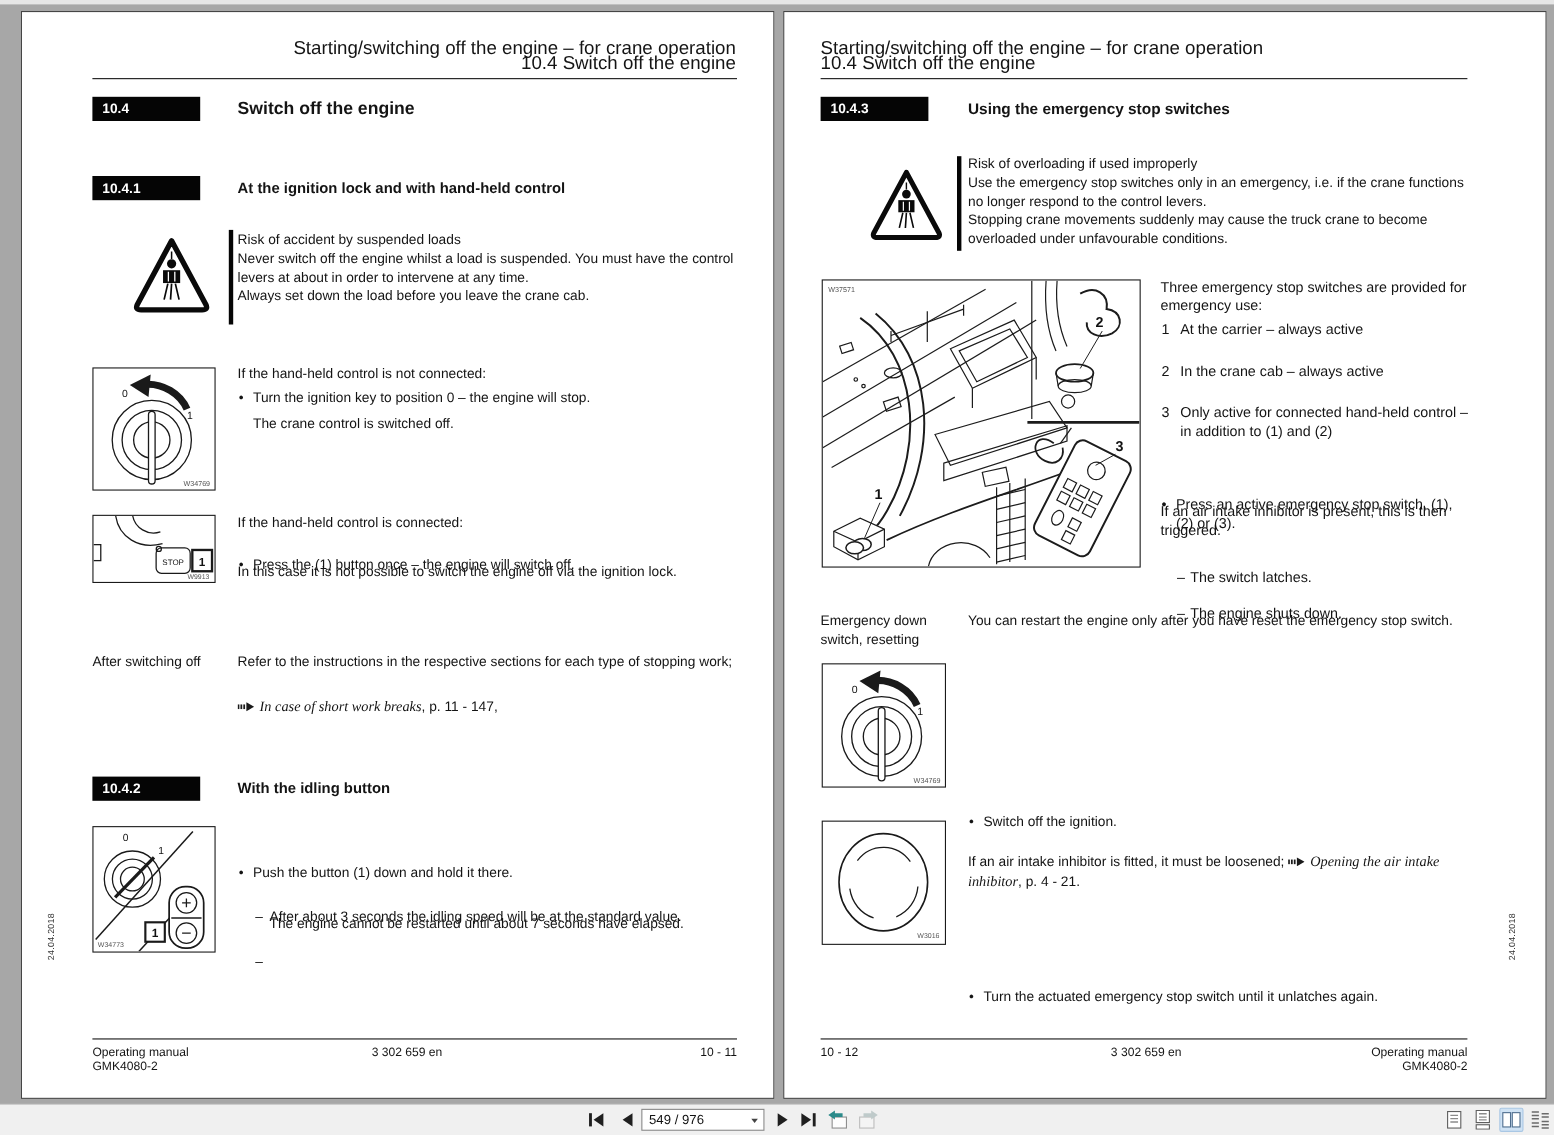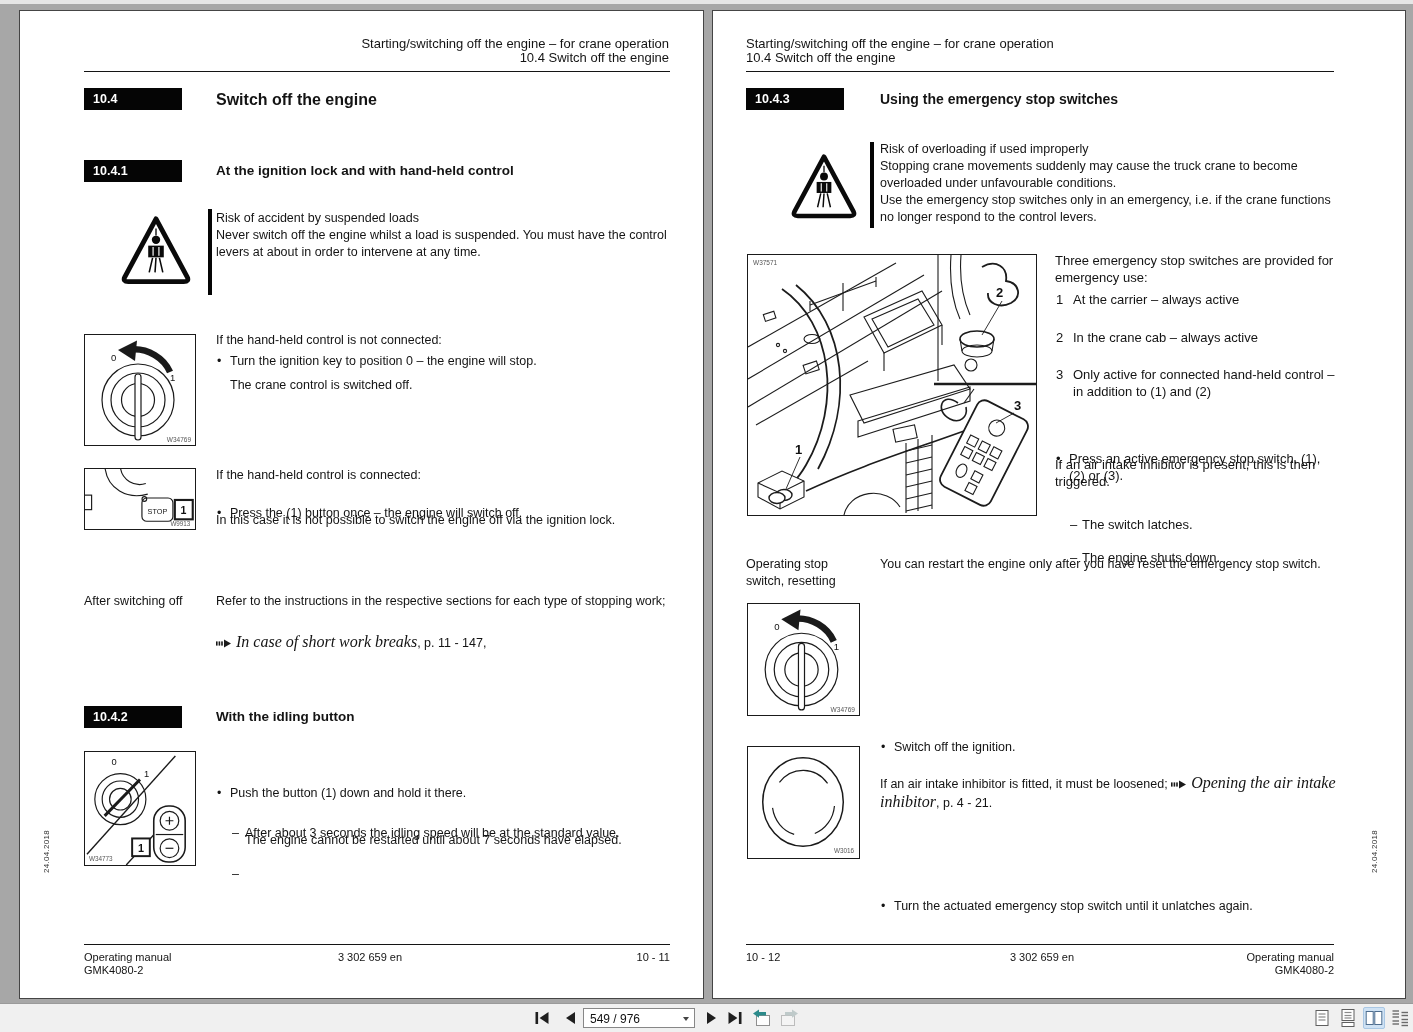--- a/index.html
+++ b/index.html
@@ -3,33 +3,33 @@
 <meta charset="utf-8">
 <style>
   *{box-sizing:border-box;margin:0;padding:0}
   html,body{width:1413px;height:1032px}
   body{position:relative;background:#a7a7a7;font-family:"Liberation Sans","DejaVu Sans",sans-serif;color:#141414;overflow:hidden}
   .topstrip{position:absolute;left:0;top:0;width:100%;height:4px;background:#e6e6e6}
   .page{position:absolute;top:10px;height:989px;background:#fff;border:1px solid #454545}
   #pageL{left:19px;width:685px}
   #pageR{left:712px;width:694px}
   .abs{position:absolute}
-  .hdr{font-size:13px;line-height:14px}
+  .hdr{font-size:17px;line-height:14px}
   .rule{border-top:1px solid #141414;height:0}
   .secbox{background:#050505;color:#fff;font-weight:700;font-size:12.5px;width:98px;height:22px;line-height:22px;padding-left:9px}
   .h-main{font-weight:700;font-size:16px}
   .h-sub{font-weight:700;font-size:13.5px}
   .bt{font-size:12.5px;line-height:17px}
   .rt{font-size:13px;line-height:16.5px}
   .b{font-weight:400}
   .warnbar{width:4px;background:#050505}
   .fig{position:absolute;border:1px solid #1a1a1a;background:#fff;overflow:hidden}
   .bullet-p{padding-left:14px;position:relative}
   .bullet-p>.mark{position:absolute;left:1px;top:0}
-  .ital{font-family:"Liberation Serif","DejaVu Serif",serif;font-style:italic;font-size:16px}
+  .ital{font-family:"Liberation Serif","DejaVu Serif",serif;font-style:italic;font-size:13px}
   .ftr{font-size:11px;line-height:13px}
   .sidedate{position:absolute;font-size:8px;color:#333;transform:rotate(-90deg);transform-origin:0 0;white-space:nowrap;letter-spacing:.3px}
   .refarrow{margin-right:5px;vertical-align:-1px}
   #toolbar{position:absolute;left:0;top:1003px;width:1413px;height:29px;background:#f0f0f0;border-top:1px solid #9a9a9a}
   .tbtn{position:absolute;top:3px;width:22px;height:22px;display:flex;align-items:center;justify-content:center;cursor:pointer}
   .tbtn.active{background:#cfe2f4;border:1px solid #a9c7e4;border-radius:2px}
   #pagebox{position:absolute;left:583px;top:4px;width:112px;height:20px;background:#fff;border:1px solid #878787}
   #pagebox input{border:0;outline:0;width:100%;height:100%;background:transparent;font-family:inherit;font-size:12px;padding:0 16px 0 6px;color:#111}
   #pagebox .caret{position:absolute;right:5px;top:8px;width:0;height:0;border-left:3.5px solid transparent;border-right:3.5px solid transparent;border-top:4.5px solid #444}
   svg{display:block}
@@ -59,20 +59,21 @@
     <circle cx="37" cy="27.5" r="4.3" fill="#0a0a0a"></circle>
     <rect x="29" y="33.5" width="16" height="12" fill="#0a0a0a"></rect>
     <line x1="34" y1="35" x2="34" y2="44" stroke="#fff" stroke-width="1.2"></line>
     <line x1="40" y1="35" x2="40" y2="44" stroke="#fff" stroke-width="1.2"></line>
     <path d="M33.5,46 L30,61 M40.5,46 L44,61 M37,46 L36,61" stroke="#0a0a0a" stroke-width="1.6" fill="none"></path>
   </svg>
   <div class="abs warnbar" style="left:188px;top:198px;height:86px"></div>
   <div class="abs bt" style="left:196px;top:199px;width:462px">
     <div class="b">Risk of accident by suspended loads</div>
     <div>Never switch off the engine whilst a load is suspended. You must have the control levers at about in order to intervene at any time.</div>
+    <div>Always set down the load before you leave the crane cab.</div>
   </div>
 
   <div class="fig" style="left:64px;top:323px;width:112px;height:112px">
     <svg width="110" height="110" viewBox="0 0 110 110">
       <g stroke="#1a1a1a" fill="none" stroke-width="1.2">
         <circle cx="53" cy="65" r="36"></circle>
           <circle cx="53" cy="65" r="27"></circle>
           <circle cx="53" cy="65" r="16.5"></circle>
         <rect x="50" y="39" width="6" height="66" rx="3" fill="#fff"></rect>
         <path d="M85,37 C79,23 63,13 46,14.5" stroke-width="6.5"></path>
@@ -187,22 +188,22 @@
     <line x1="37" y1="16" x2="37" y2="23" stroke="#0a0a0a" stroke-width="1.4"></line>
     <circle cx="37" cy="27.5" r="4.3" fill="#0a0a0a"></circle>
     <rect x="29" y="33.5" width="16" height="12" fill="#0a0a0a"></rect>
     <line x1="34" y1="35" x2="34" y2="44" stroke="#fff" stroke-width="1.2"></line>
     <line x1="40" y1="35" x2="40" y2="44" stroke="#fff" stroke-width="1.2"></line>
     <path d="M33.5,46 L30,61 M40.5,46 L44,61 M37,46 L36,61" stroke="#0a0a0a" stroke-width="1.6" fill="none"></path>
   </svg>
   <div class="abs warnbar" style="left:157px;top:131px;height:86px"></div>
   <div class="abs bt" style="left:167px;top:130px;width:458px">
     <div class="b">Risk of overloading if used improperly</div>
+    <div>Use the emergency stop switches only in an emergency, i.e. if the crane functions no longer respond to the control levers.</div>
     <div>Stopping crane movements suddenly may cause the truck crane to become overloaded under unfavourable conditions.</div>
-    <div>Use the emergency stop switches only in an emergency, i.e. if the crane functions no longer respond to the control levers.</div>
   </div>
 
   <div class="fig" style="left:34px;top:243px;width:290px;height:262px">
     <svg width="288" height="260" viewBox="0 0 288 260">
       <g stroke="#1c1c1c" fill="none" stroke-width="1.1">
         <path d="M0,92 L148,8"></path>
           <path d="M0,124 L176,20"></path>
           <path d="M0,152 L194,36"></path>
           <path d="M8,170 L120,106"></path>
         <path d="M95,28 L95,56"></path>
@@ -281,21 +282,21 @@
     <span class="mark">•</span><span>Press an active emergency stop switch. </span><span class="b">(1)</span><span>, </span><span class="b">(2)</span><span> or </span><span class="b">(3)</span><span>.</span>
   </div>
   <div class="abs rt bullet-p" style="left:356px;top:407px;width:268px;padding-left:13px">
     <span class="mark">–</span><span>The switch latches.</span>
   </div>
   <div class="abs rt bullet-p" style="left:356px;top:423px;width:268px;padding-left:13px">
     <span class="mark">–</span><span>The engine shuts down.</span>
   </div>
   <div class="abs rt" style="left:342px;top:446px;width:282px">If an air intake inhibitor is present, this is then triggered.</div>
 
-  <div class="abs bt b" style="left:33px;top:545px;width:115px">Operating stop switch, resetting</div>
+  <div class="abs bt b" style="left:33px;top:545px;width:115px">Emergency down switch, resetting</div>
   <div class="abs bt" style="left:167px;top:545px;width:460px">You can restart the engine only after you have reset the emergency stop switch.</div>
 
   <div class="fig" style="left:34px;top:592px;width:113px;height:113px">
     <svg width="111" height="111" viewBox="0 0 110 110">
       <g stroke="#1a1a1a" fill="none" stroke-width="1.2">
         <circle cx="53" cy="65" r="36"></circle>
           <circle cx="53" cy="65" r="27"></circle>
           <circle cx="53" cy="65" r="16.5"></circle>
         <rect x="50" y="39" width="6" height="66" rx="3" fill="#fff"></rect>
         <path d="M85,37 C79,23 63,13 46,14.5" stroke-width="6.5"></path>

